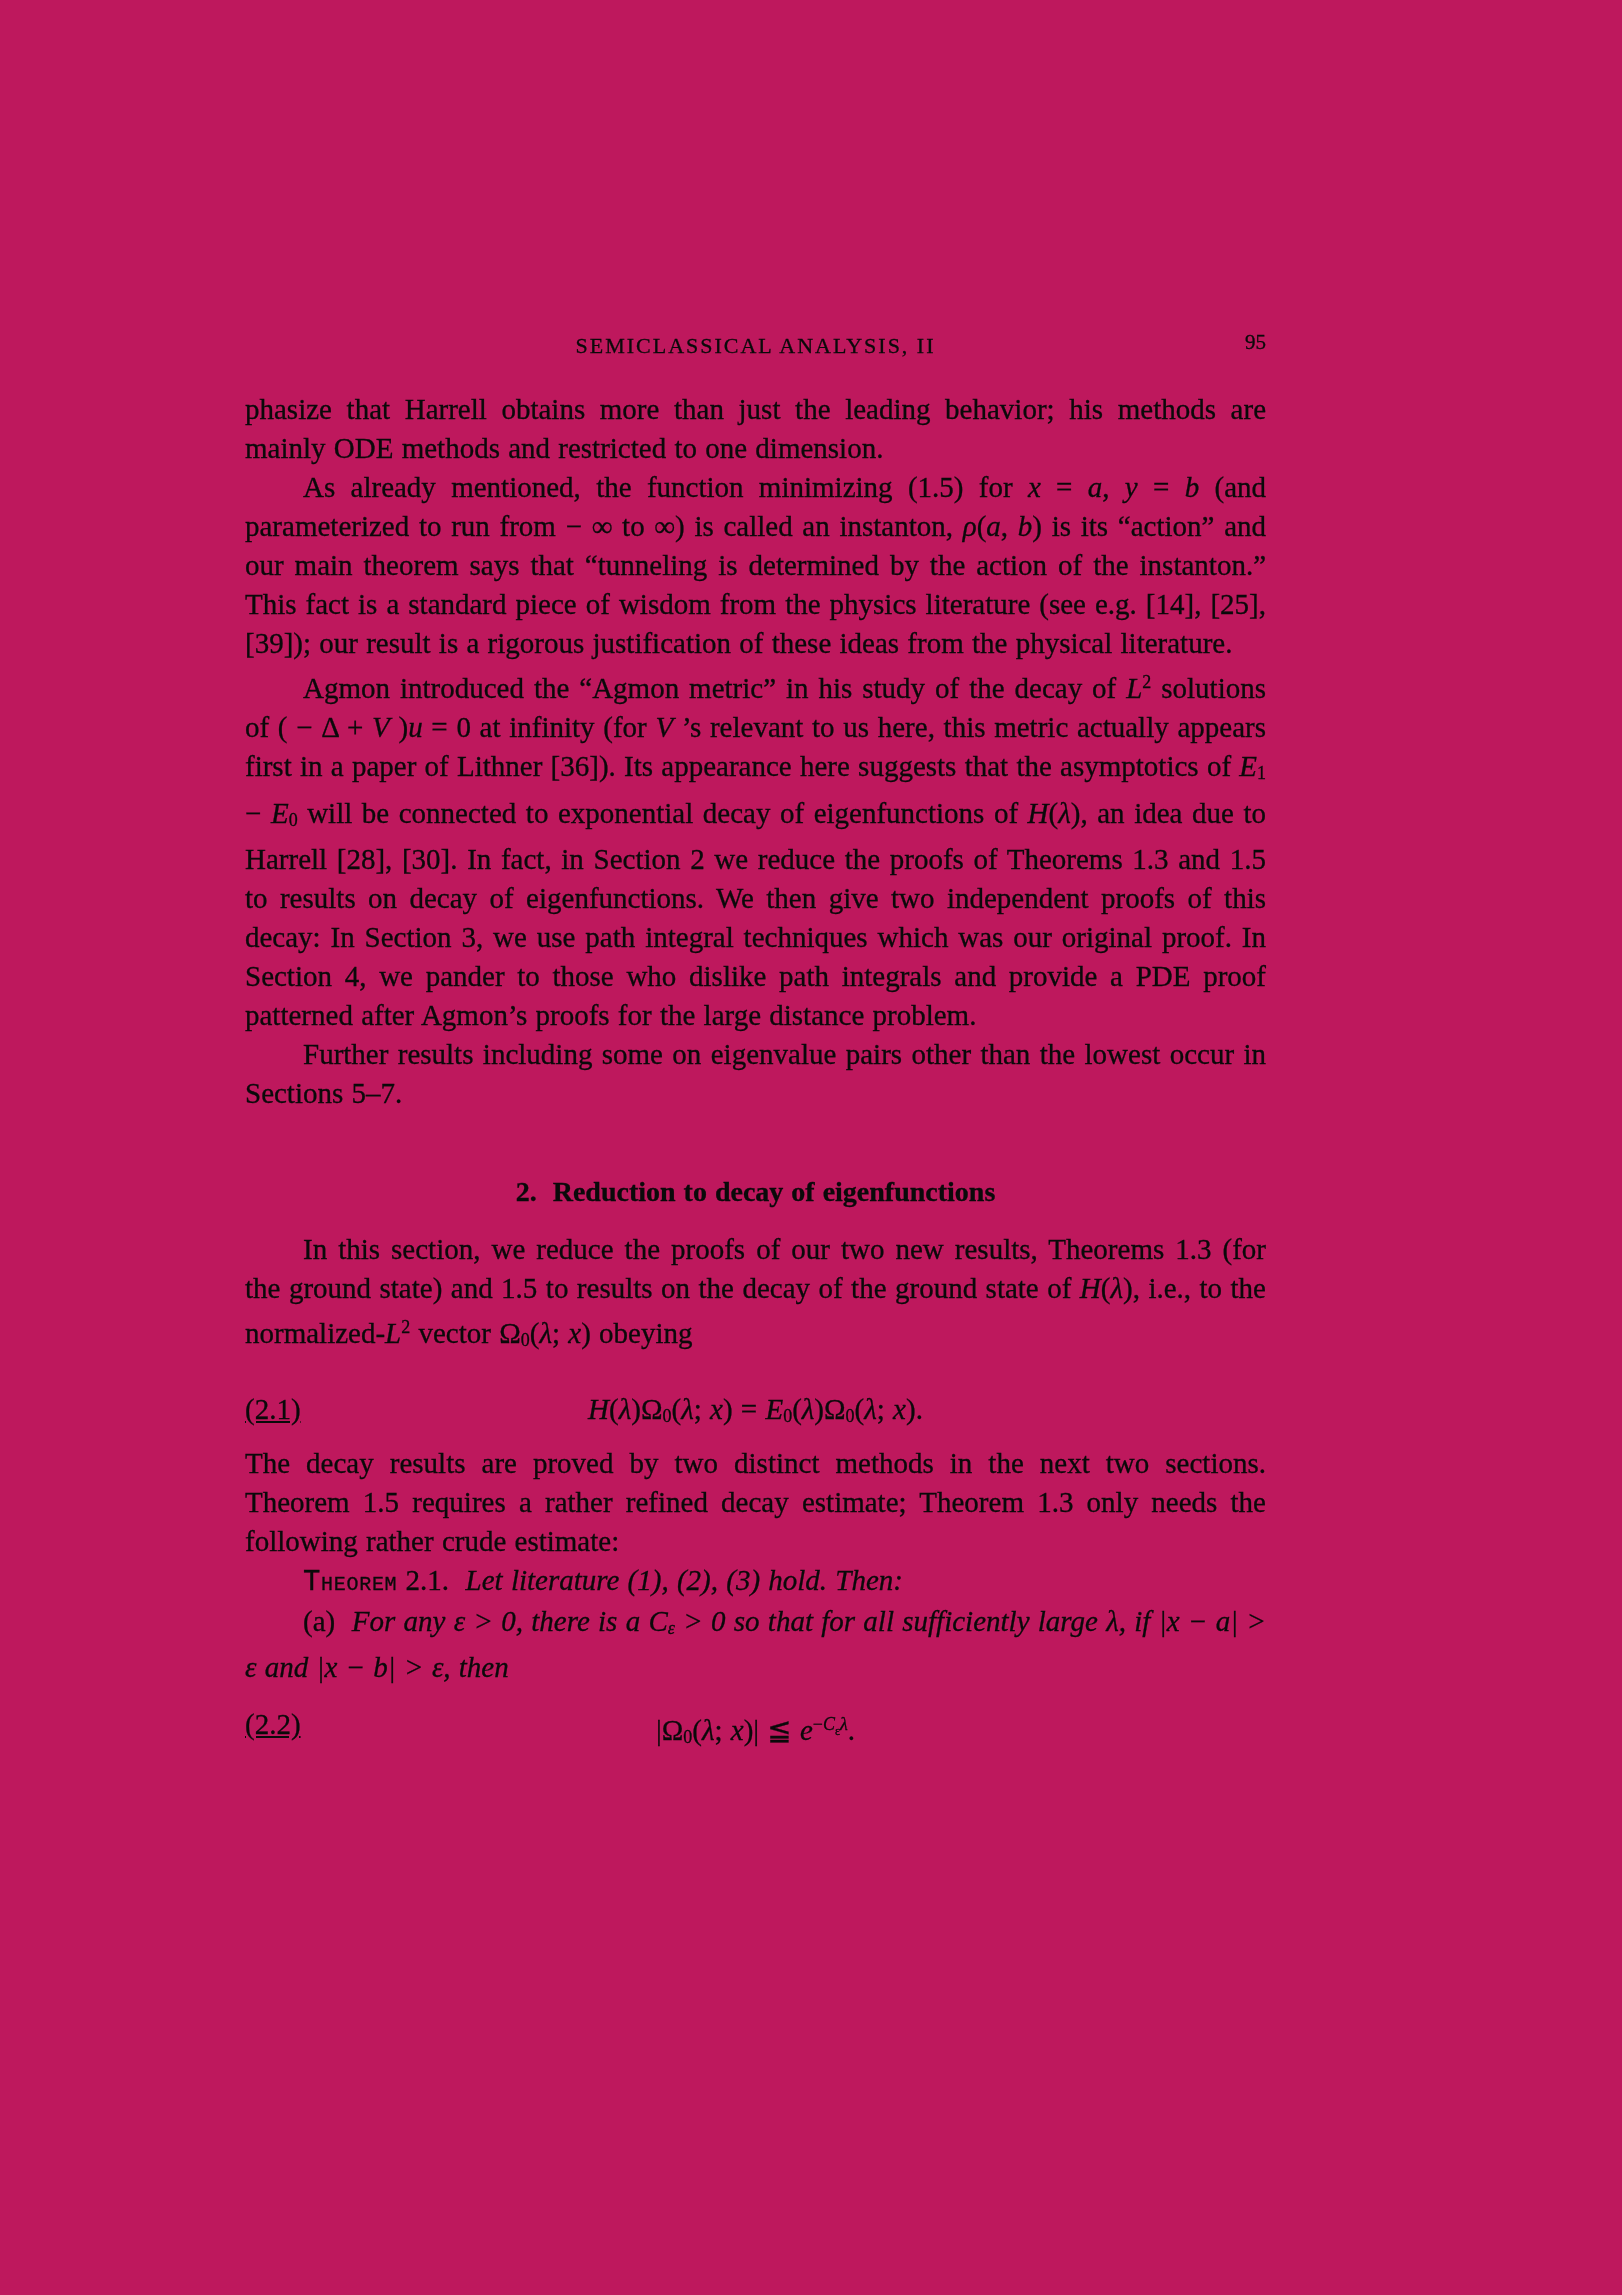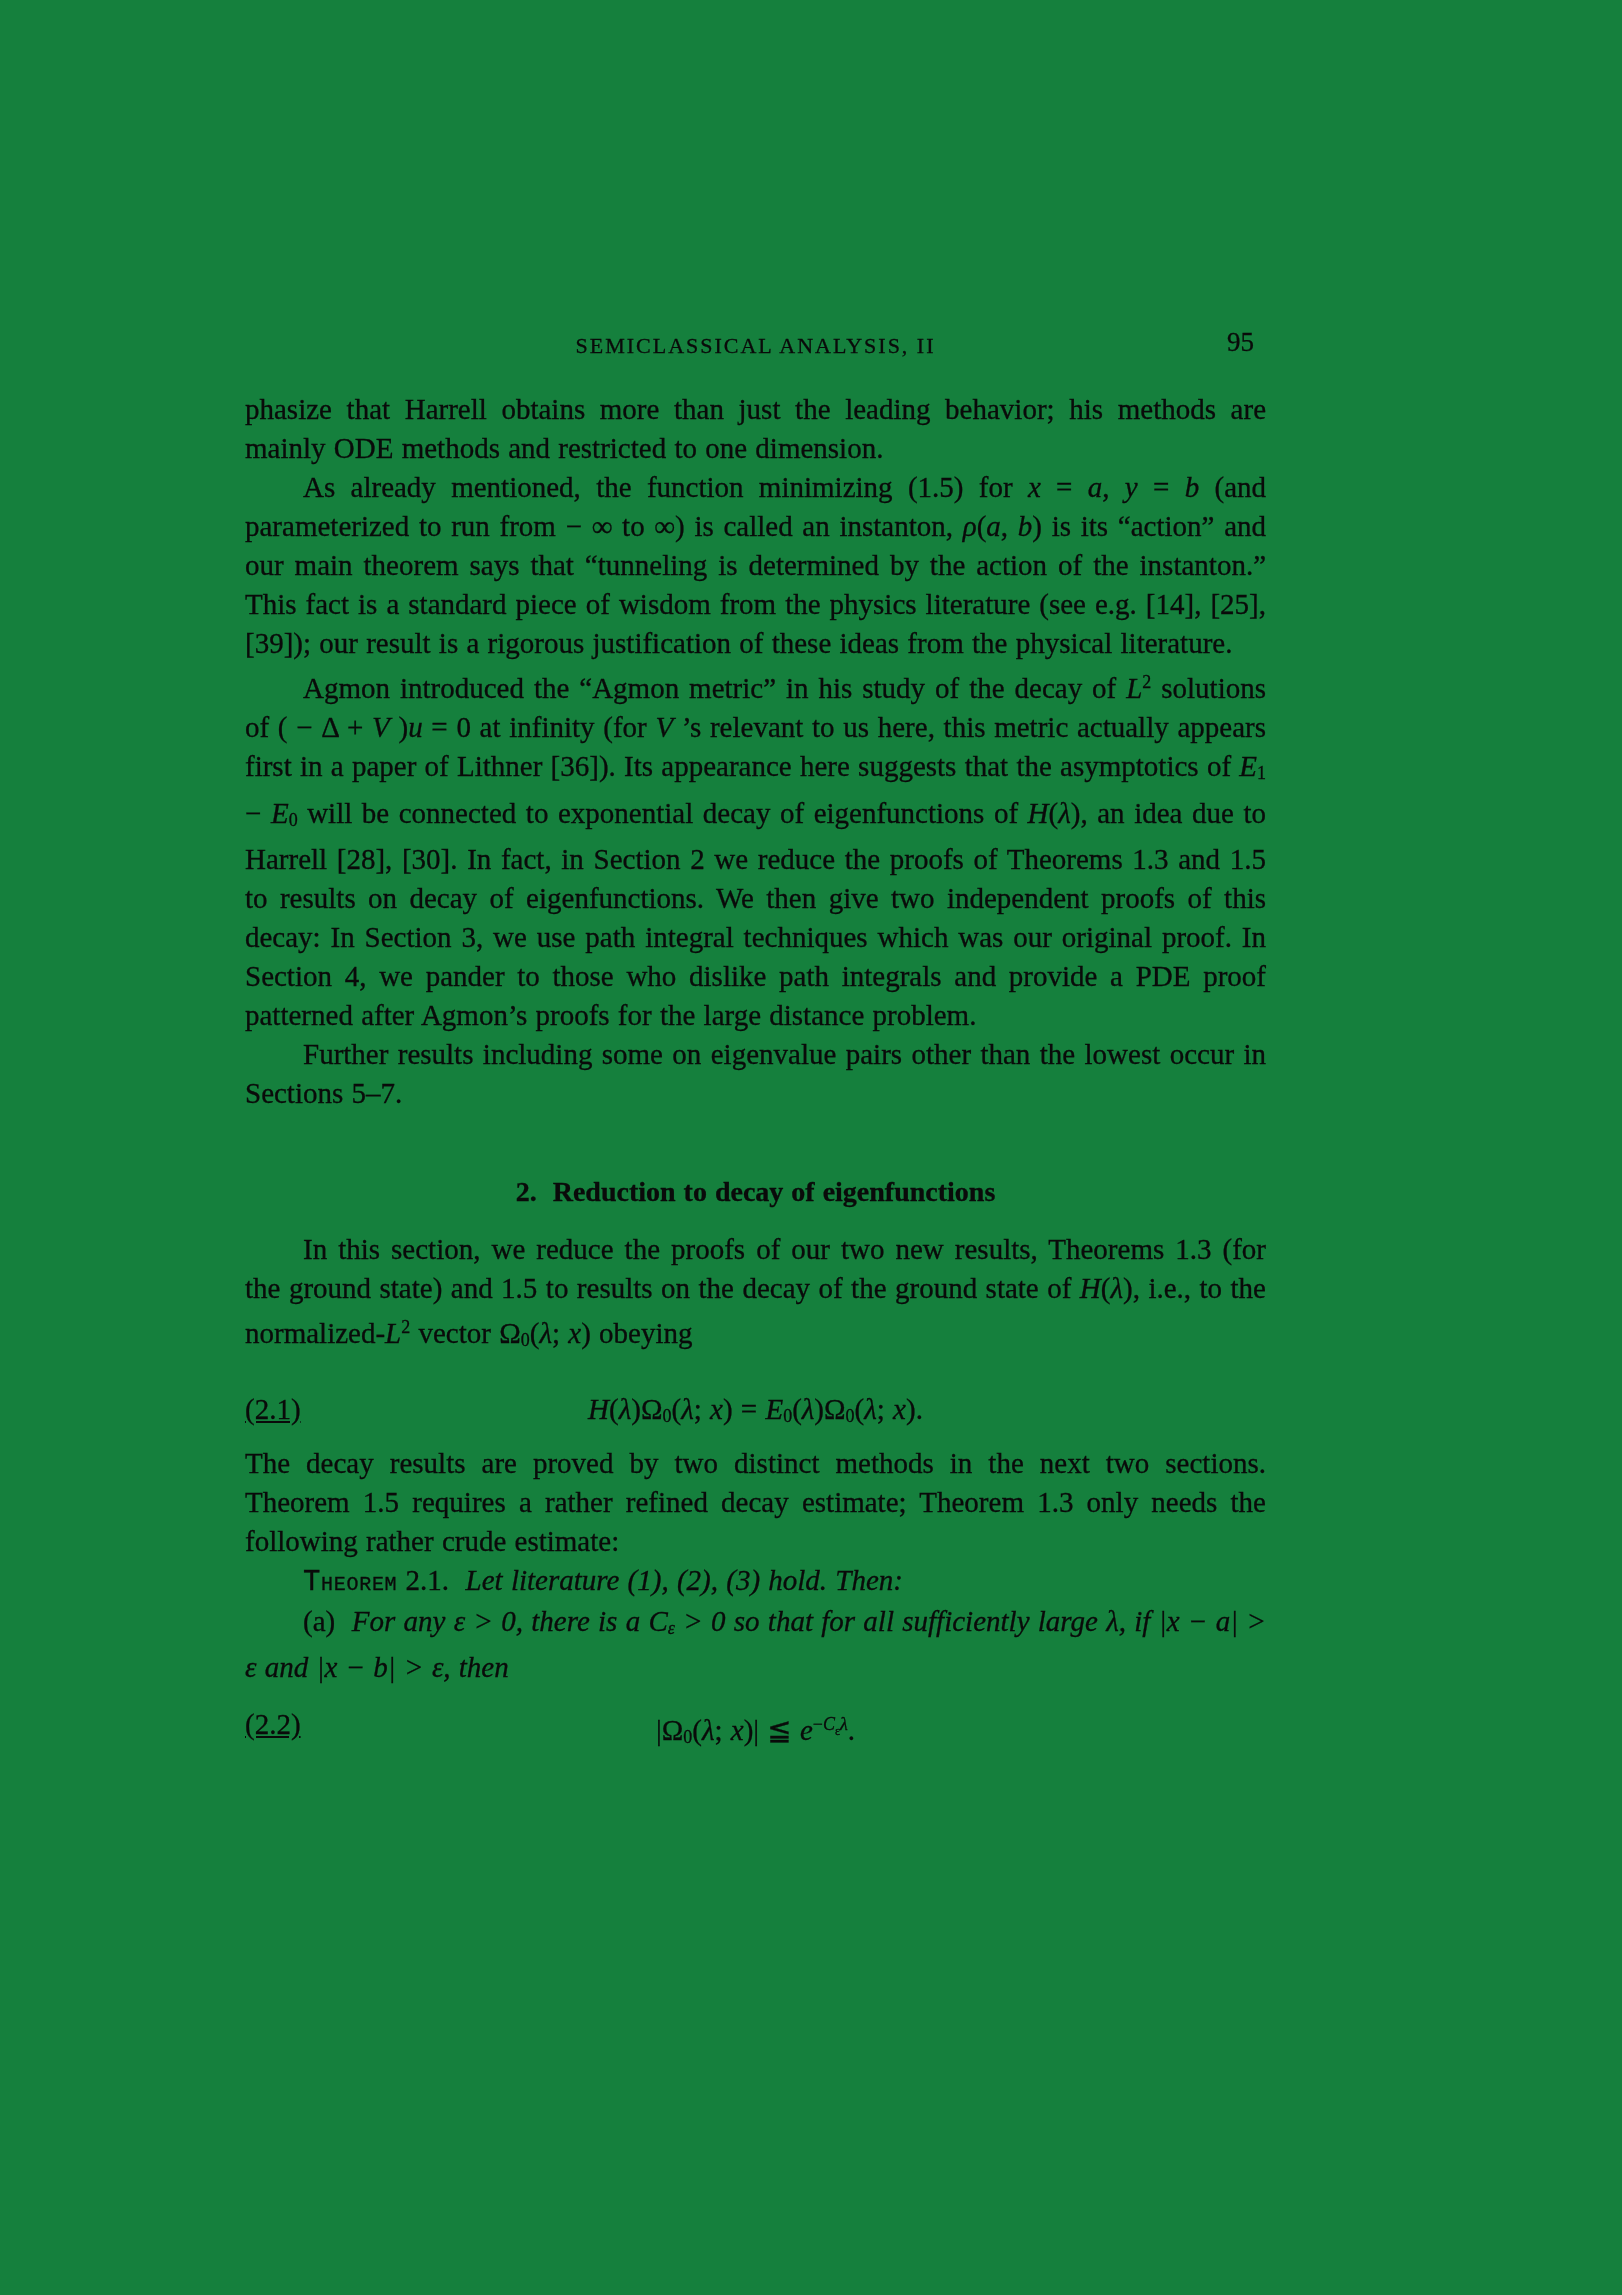--- a/index.html
+++ b/index.html
@@ -4,21 +4,21 @@
 <style>
   html, body {
     margin: 0;
     padding: 0;
     background: #ffffff;
   }
   .page {
     position: relative;
     width: 1622px;
     height: 2295px;
-    background: #15803d;
+    background: #be185d;
     color: #0a0a0a;
     font-family: "Liberation Serif", "DejaVu Serif", serif;
     -webkit-text-stroke: 0.3px;
     overflow: hidden;
   }
   .text-col {
     position: absolute;
     left: 245px;
     top: 330px;
     width: 1021px;
@@ -30,23 +30,23 @@
   }
   .running-title {
     text-align: center;
     font-size: 22px;
     letter-spacing: 2px;
     line-height: 31px;
     white-space: nowrap;
   }
   .page-number {
     position: absolute;
-    right: 12px;
+    right: 0;
     top: -2.6px;
-    font-size: 27px;
+    font-size: 21px;
     line-height: 31px;
   }
   .body-text {
     font-size: 29px;
     line-height: 39px;
     text-align: justify;
     word-spacing: 1px;
   }
   p.para { margin: 0; }
   p.indent { text-indent: 58px; }

